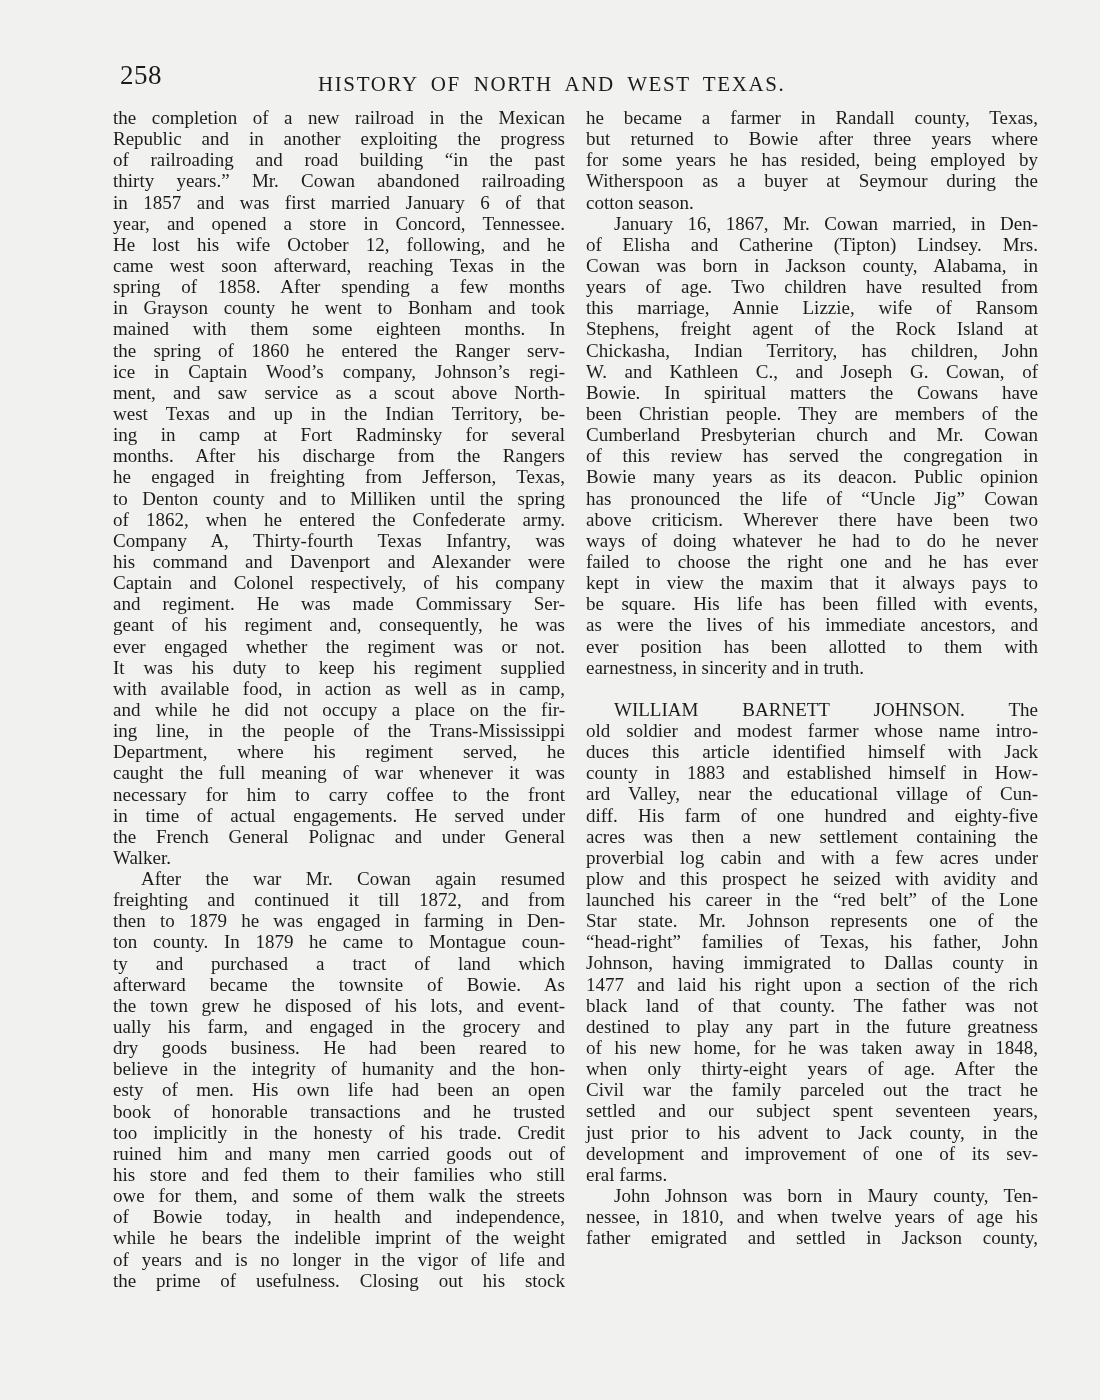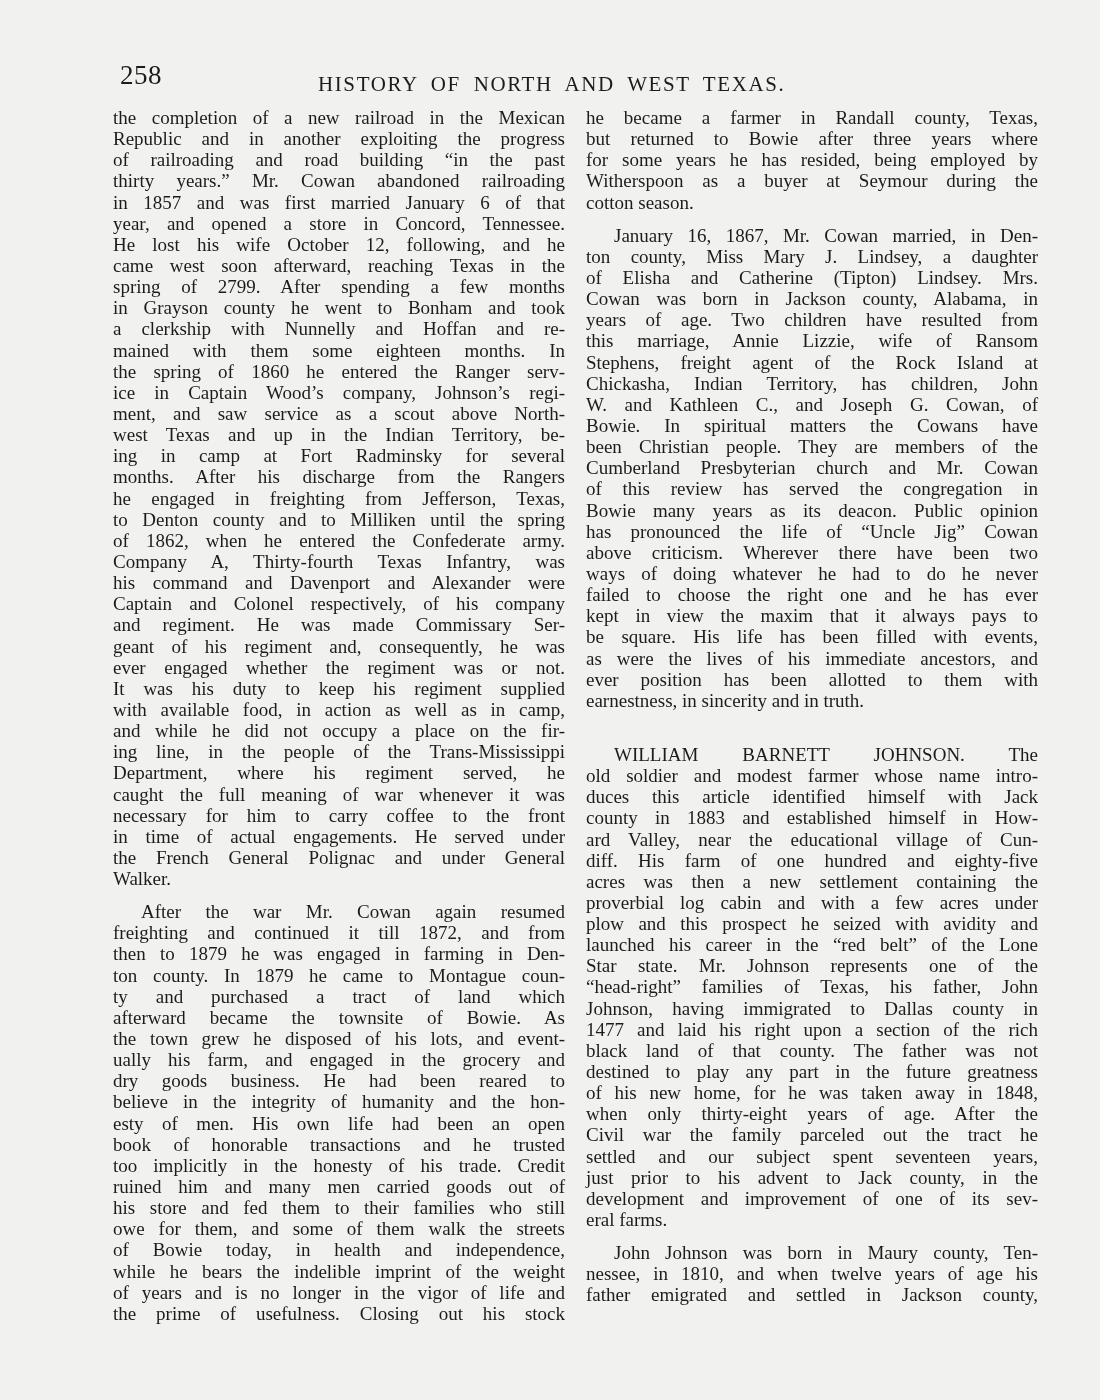--- a/index.html
+++ b/index.html
@@ -27,42 +27,41 @@
   .line {
     display: block;
     font-size: 19px;
     line-height: 21.15px;
     height: 21.15px;
     white-space: nowrap;
     text-align: justify;
     text-align-last: justify;
   }
   .line.last { text-align-last: left; }
-  .line.indent { padding-left: 28px; box-sizing: border-box; margin-top: 12px; }
+  .line.indent { padding-left: 28px; box-sizing: border-box; }
   .gap { height: 21px; }
 </style>
 </head>
 <body>
 
 <div class="page-number">258</div>
 <div class="running-head">HISTORY OF NORTH AND WEST TEXAS.</div>
 
 <div class="column col-left" id="col-left">
     <div class="paragraph">
       <span class="line">the completion of a new railroad in the Mexican</span>
       <span class="line">Republic and in another exploiting the progress</span>
       <span class="line">of railroading and road building “in the past</span>
       <span class="line">thirty years.” Mr. Cowan abandoned railroading</span>
       <span class="line">in 1857 and was first married January 6 of that</span>
       <span class="line">year, and opened a store in Concord, Tennessee.</span>
       <span class="line">He lost his wife October 12, following, and he</span>
       <span class="line">came west soon afterward, reaching Texas in the</span>
-      <span class="line">spring of 2799. After spending a few months</span>
+      <span class="line">spring of 1858. After spending a few months</span>
       <span class="line">in Grayson county he went to Bonham and took</span>
-      <span class="line">a clerkship with Nunnelly and Hoffan and re-</span>
       <span class="line">mained with them some eighteen months. In</span>
       <span class="line">the spring of 1860 he entered the Ranger serv-</span>
       <span class="line">ice in Captain Wood’s company, Johnson’s regi-</span>
       <span class="line">ment, and saw service as a scout above North-</span>
       <span class="line">west Texas and up in the Indian Territory, be-</span>
       <span class="line">ing in camp at Fort Radminsky for several</span>
       <span class="line">months. After his discharge from the Rangers</span>
       <span class="line">he engaged in freighting from Jefferson, Texas,</span>
       <span class="line">to Denton county and to Milliken until the spring</span>
       <span class="line">of 1862, when he entered the Confederate army.</span>
@@ -109,21 +108,20 @@
 <div class="column col-right" id="col-right">
     <div class="paragraph">
       <span class="line">he became a farmer in Randall county, Texas,</span>
       <span class="line">but returned to Bowie after three years where</span>
       <span class="line">for some years he has resided, being employed by</span>
       <span class="line">Witherspoon as a buyer at Seymour during the</span>
       <span class="line last">cotton season.</span>
     </div>
     <div class="paragraph">
       <span class="line indent">January 16, 1867, Mr. Cowan married, in Den-</span>
-      <span class="line">ton county, Miss Mary J. Lindsey, a daughter</span>
       <span class="line">of Elisha and Catherine (Tipton) Lindsey. Mrs.</span>
       <span class="line">Cowan was born in Jackson county, Alabama, in</span>
       <span class="line">years of age. Two children have resulted from</span>
       <span class="line">this marriage, Annie Lizzie, wife of Ransom</span>
       <span class="line">Stephens, freight agent of the Rock Island at</span>
       <span class="line">Chickasha, Indian Territory, has children, John</span>
       <span class="line">W. and Kathleen C., and Joseph G. Cowan, of</span>
       <span class="line">Bowie. In spiritual matters the Cowans have</span>
       <span class="line">been Christian people. They are members of the</span>
       <span class="line">Cumberland Presbyterian church and Mr. Cowan</span>

